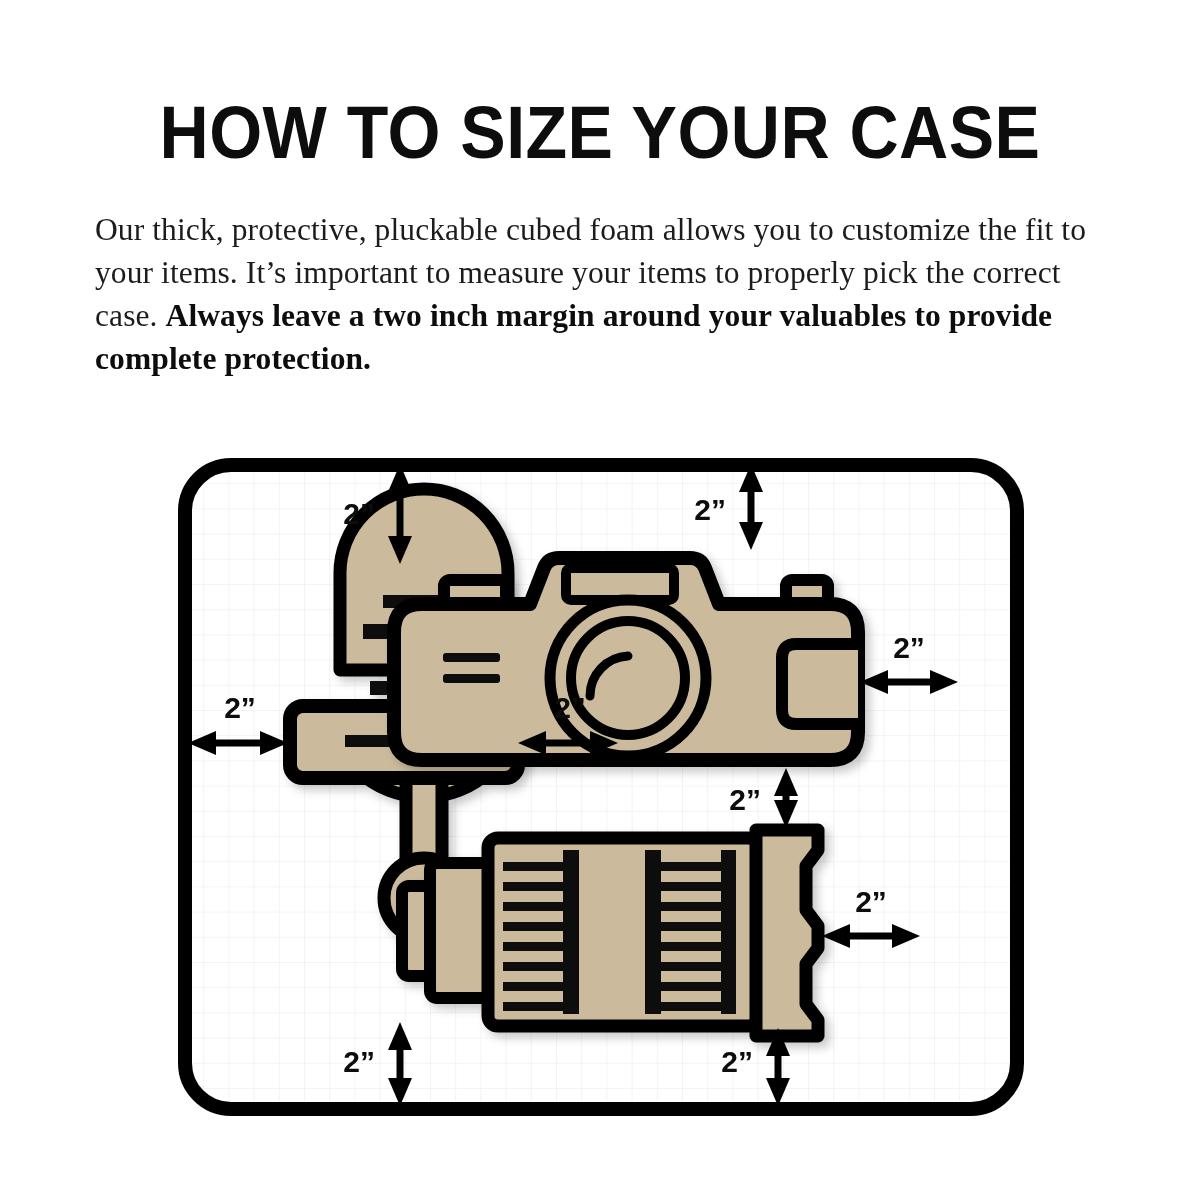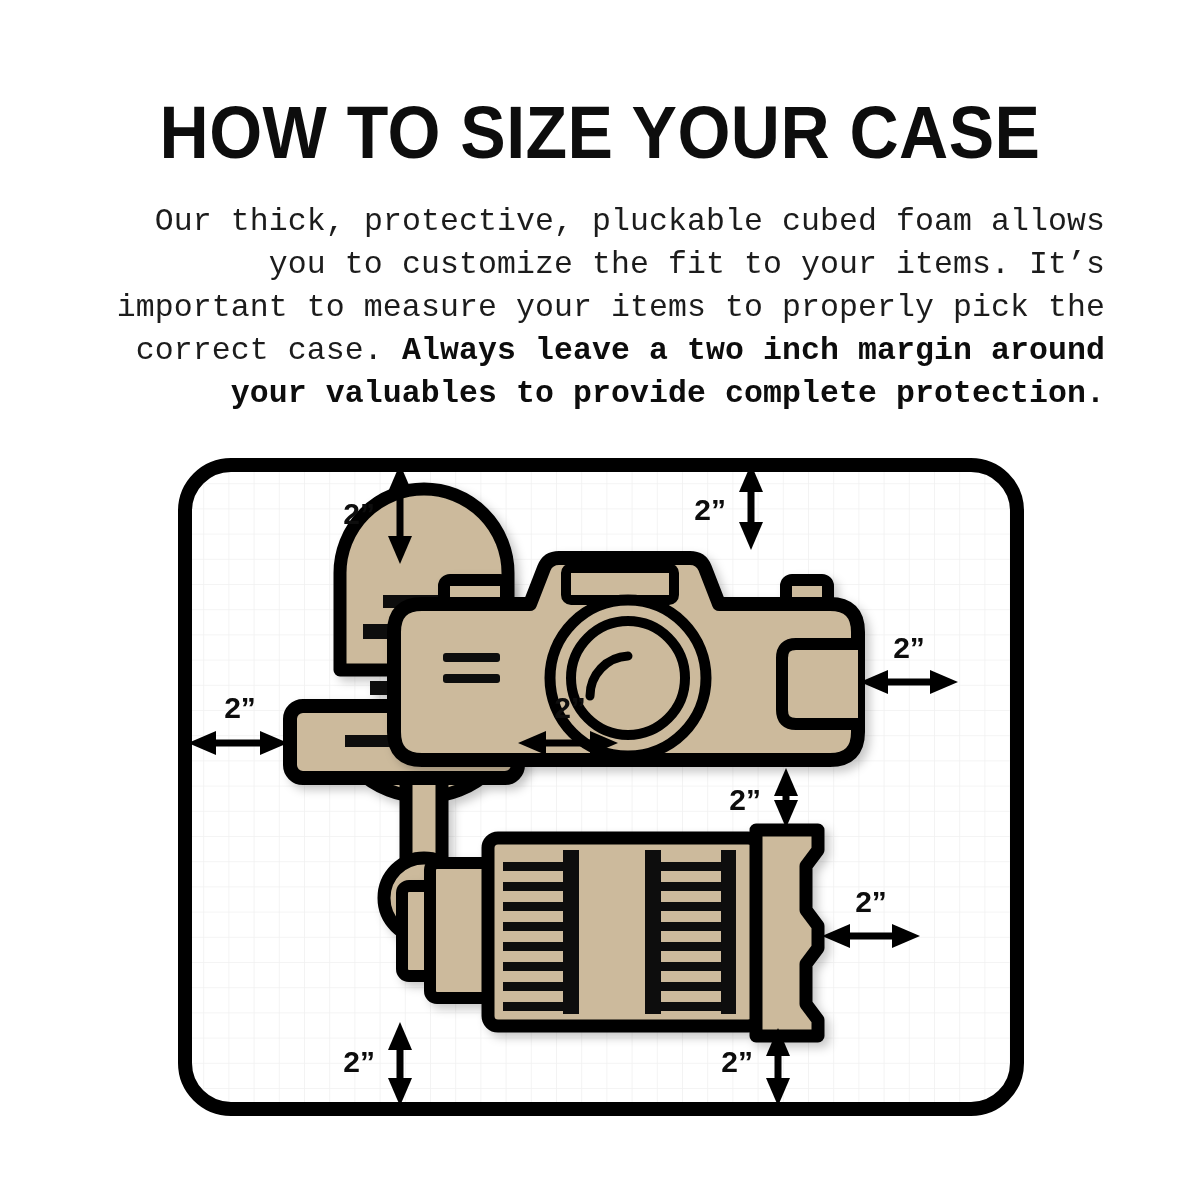--- a/index.html
+++ b/index.html
@@ -24,28 +24,28 @@
     font-size:74px;
     line-height:74px;
     font-weight:bold;
     letter-spacing:0.5px;
     color:#0d0d0d;
     transform:scaleX(0.92);
     transform-origin:center;
     white-space:nowrap;
   }
   .subtitle{
-    margin:0 auto;
+    margin:8px auto;
     padding-top:30px;
     width:1010px;
-    font-family:Liberation Mono, monospace;
+    font-family:Liberation Serif, serif;
     font-size:31.5px;
     line-height:43px;
     color:#1c1c1c;
-    text-align:right;
+    text-align:left;
     letter-spacing:0.1px;
   }
   .subtitle b{font-weight:bold;color:#0d0d0d;}
 
   
   .case-wrap{
     position:absolute;
     left:178px;top:458px;
     width:846px;height:658px;
   }

